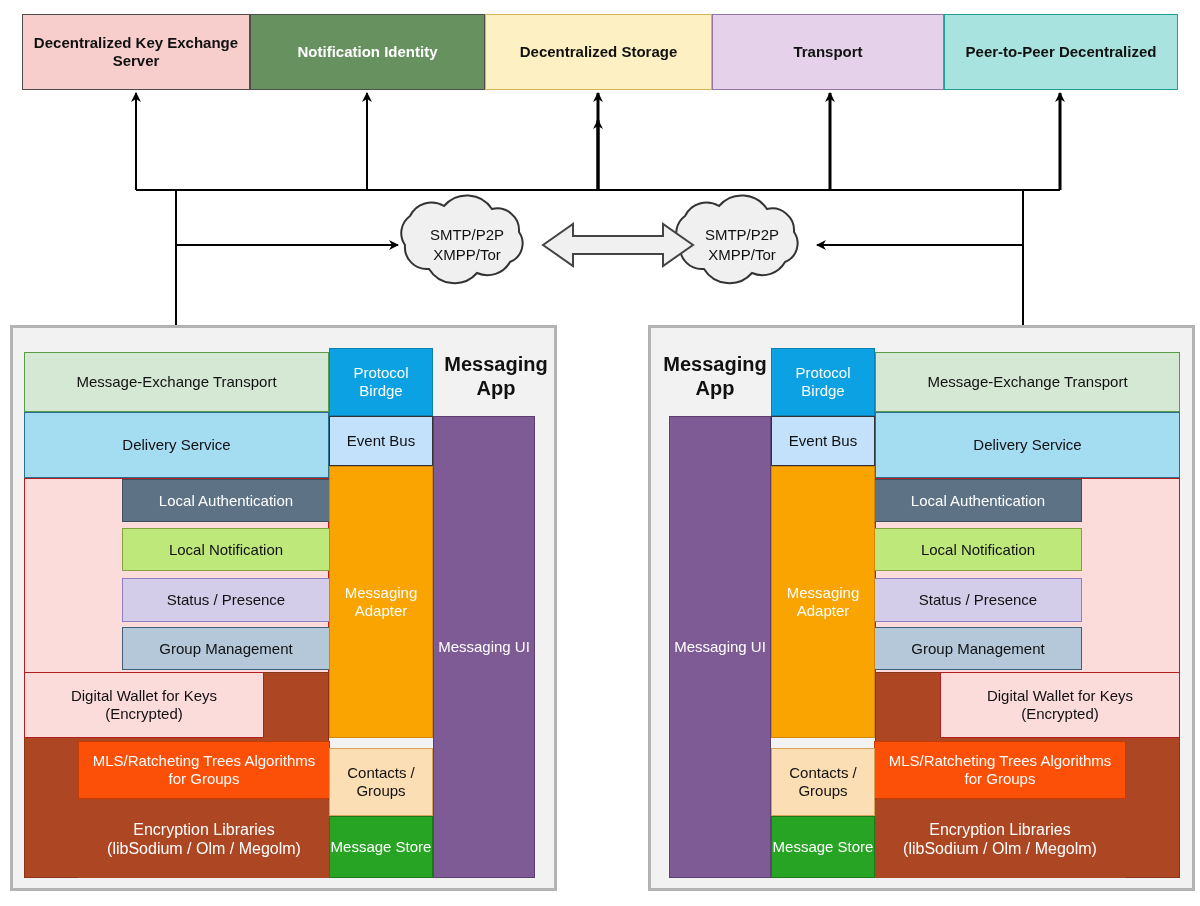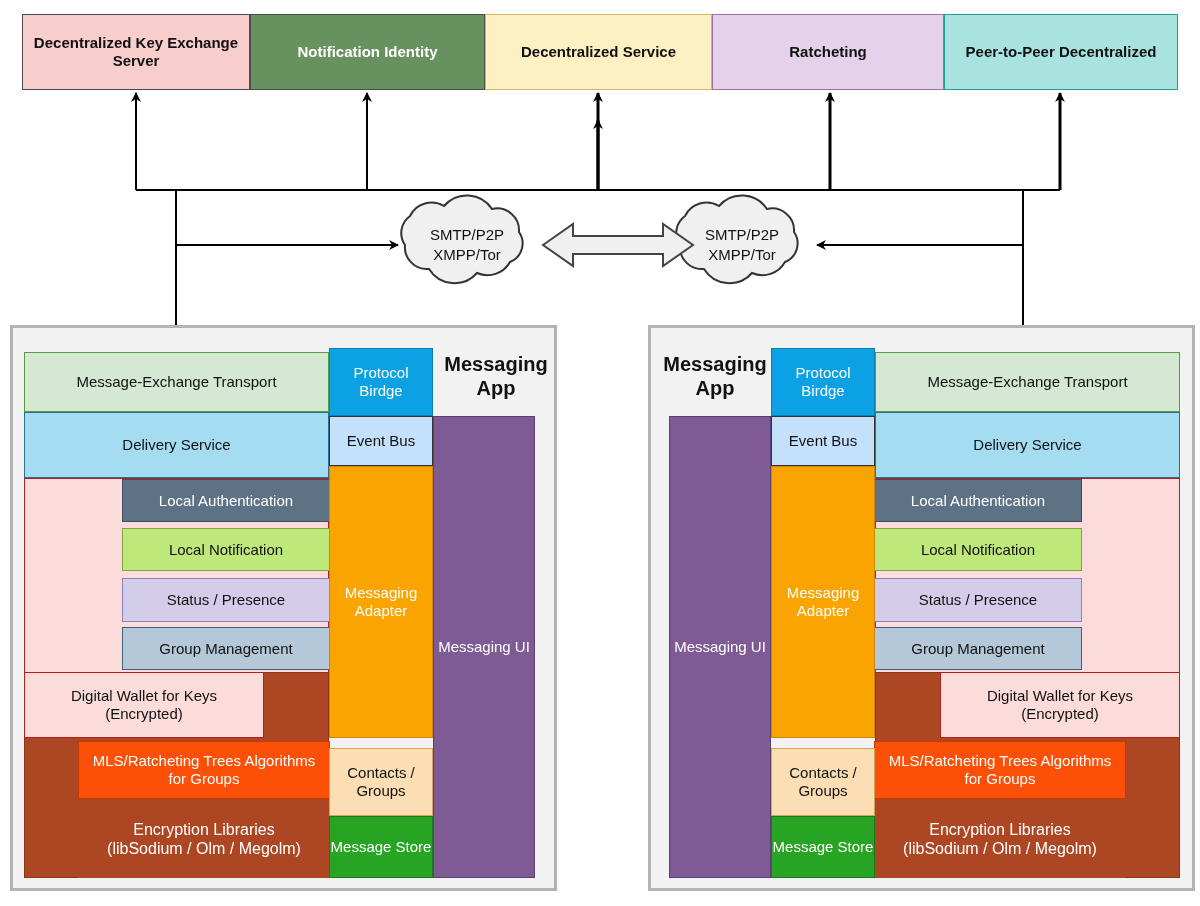--- a/index.html
+++ b/index.html
@@ -25,24 +25,24 @@
 
 <div id="stage">
 
   <div class="abs toprow cell" id="ts0" style="left: 22px; width: 228px; background: rgb(248, 206, 204); border-color: rgb(77, 77, 77); color: rgb(17, 17, 17); justify-content: center;">
       <span>Decentralized Key Exchange Server</span>
     </div>
   <div class="abs toprow cell" id="ts1" style="left: 250px; width: 235px; background: rgb(103, 145, 95); border-color: rgb(77, 77, 77); color: rgb(255, 255, 255);">
       <span>Notification Identity</span>
     </div>
   <div class="abs toprow cell" id="ts2" style="left: 485px; width: 227px; background: rgb(253, 240, 195); border-color: rgb(214, 182, 86); color: rgb(17, 17, 17);">
-      <span>Decentralized Service</span>
+      <span>Decentralized Storage</span>
     </div>
   <div class="abs toprow cell" id="ts3" style="left: 712px; width: 232px; background: rgb(229, 210, 234); border-color: rgb(150, 115, 166); color: rgb(17, 17, 17);">
-      <span>Ratcheting</span>
+      <span>Transport</span>
     </div>
   <div class="abs toprow cell" id="ts4" style="left: 944px; width: 234px; background: rgb(168, 227, 224); border-color: rgb(31, 158, 150); color: rgb(17, 17, 17);">
       <span>Peer-to-Peer Decentralized</span>
     </div>
 
   <svg class="lines" viewBox="0 0 1200 906">
     <defs>
       <marker id="ah" markerWidth="12" markerHeight="12" refX="9" refY="5" orient="auto" markerUnits="userSpaceOnUse">
         <path d="M0,0 L10,5 L0,10 L3,5 Z" fill="#000"></path>
       </marker>

